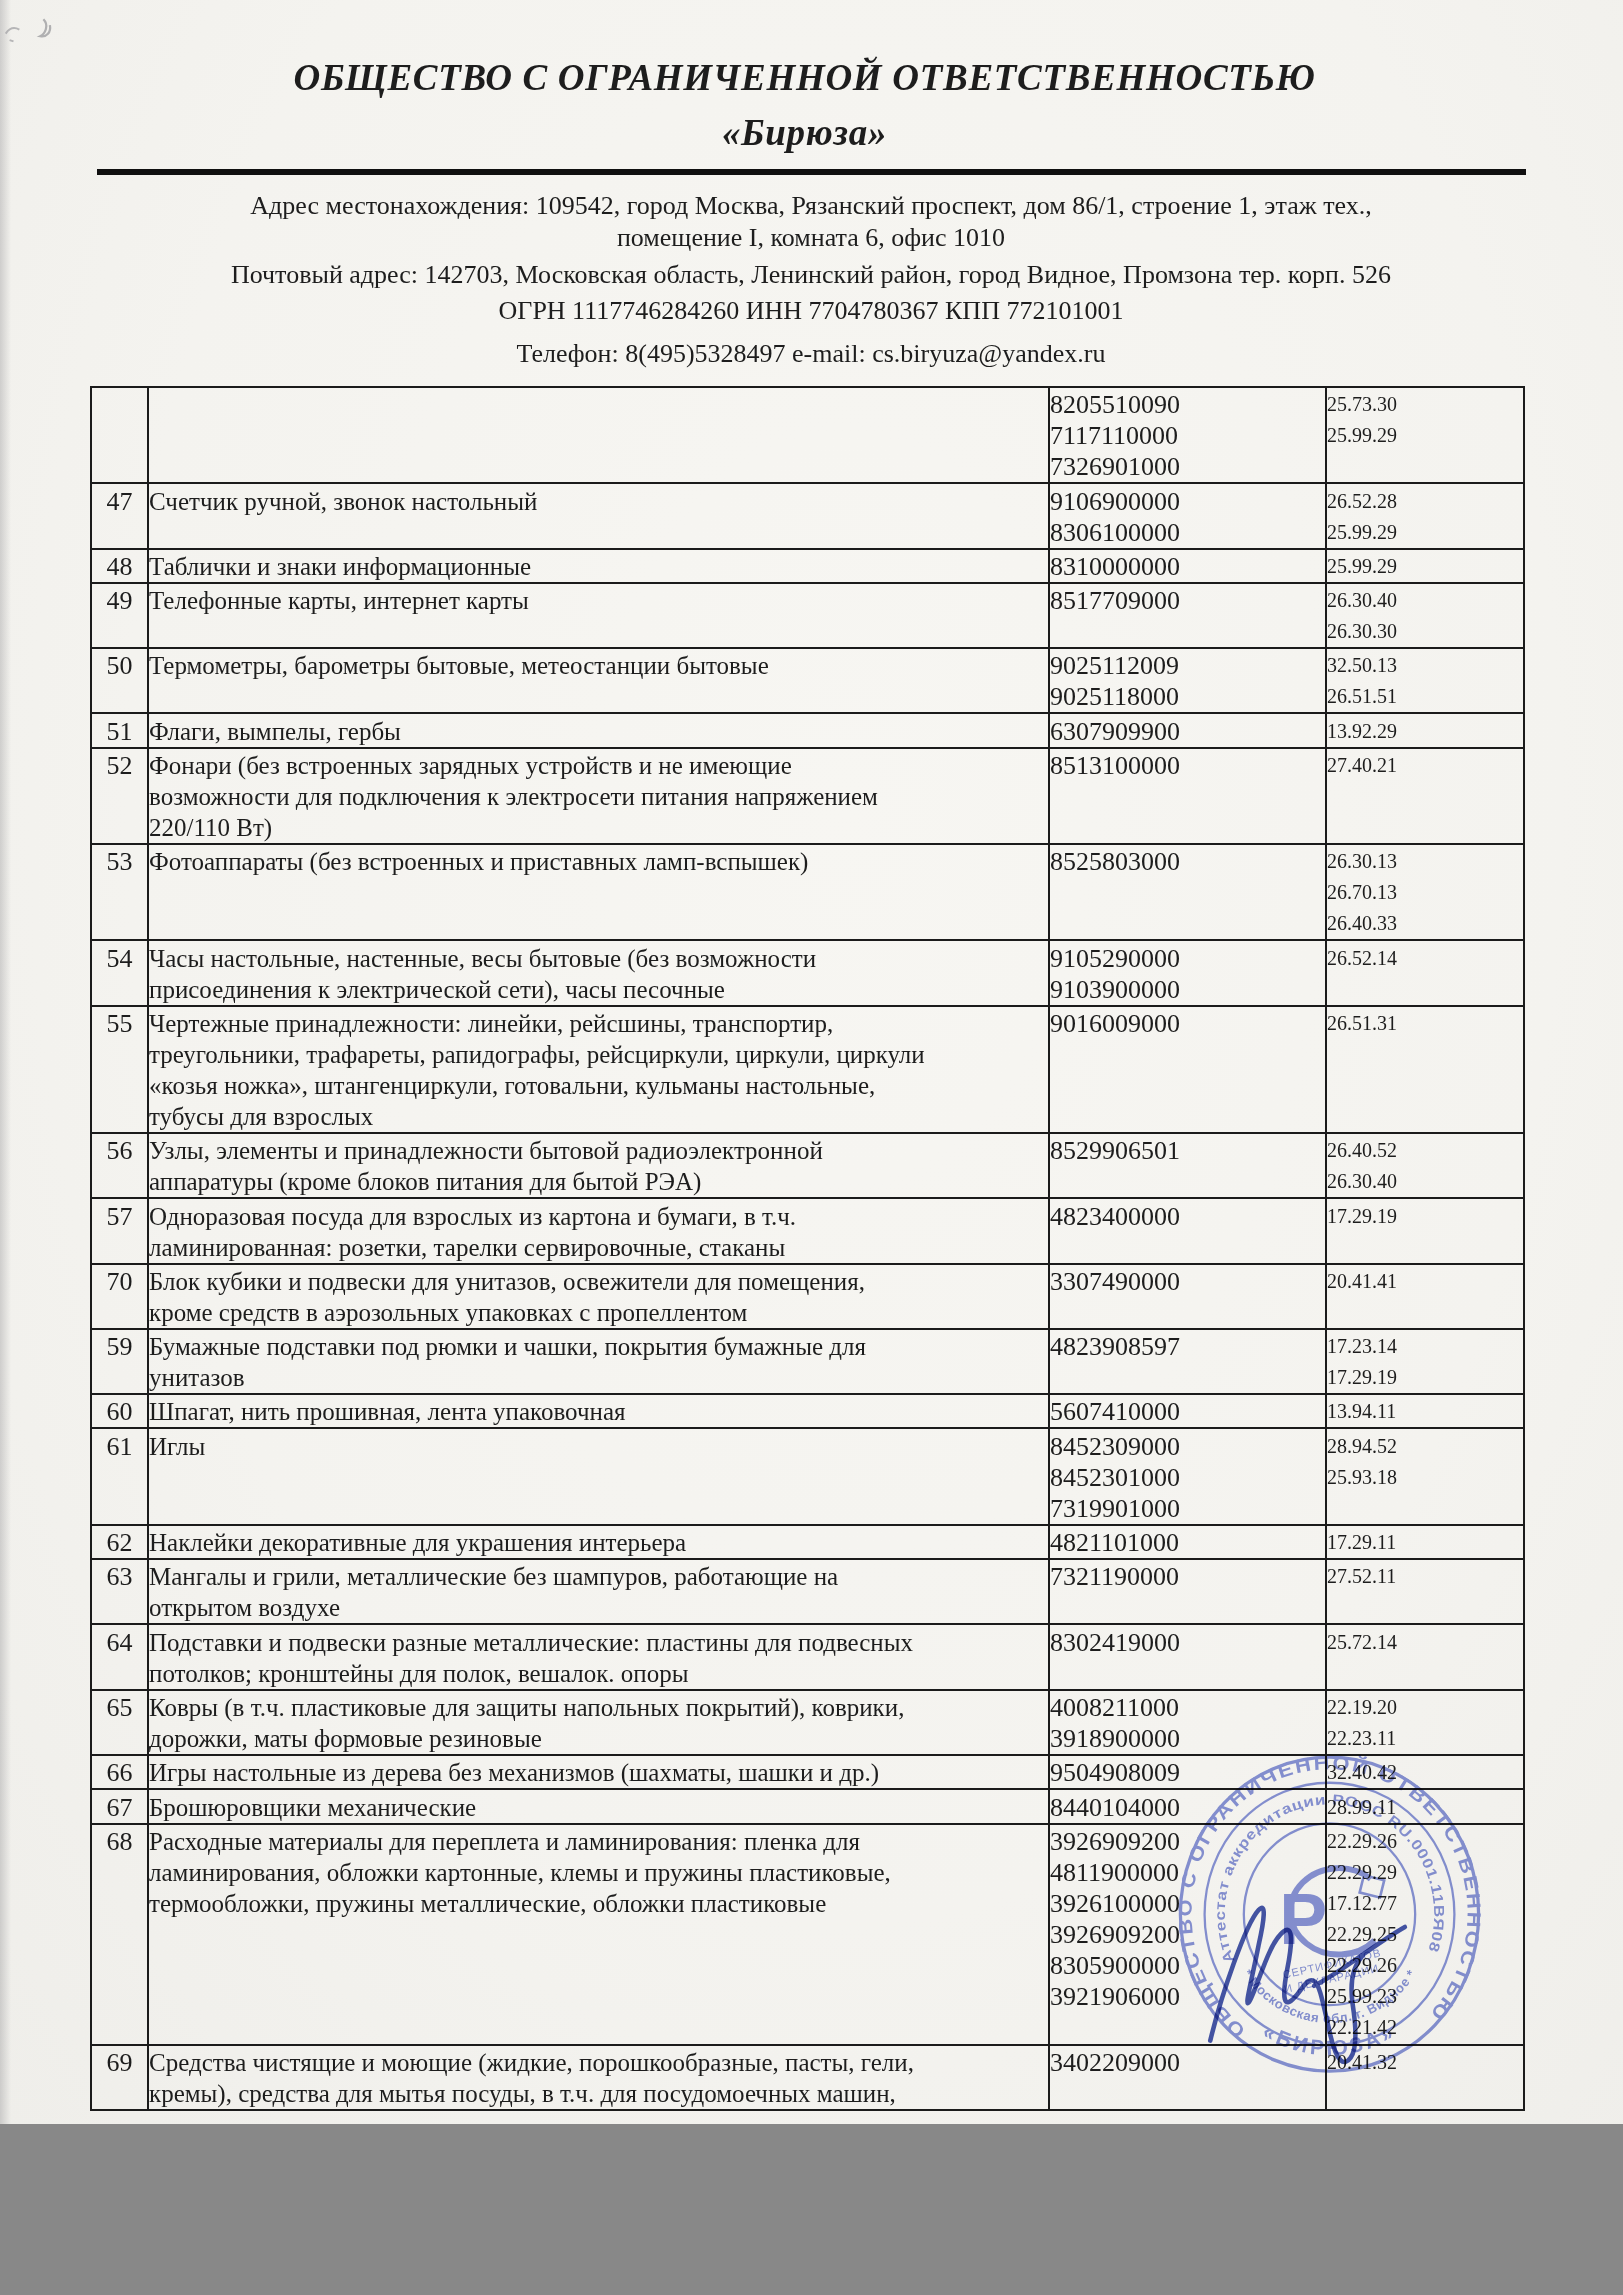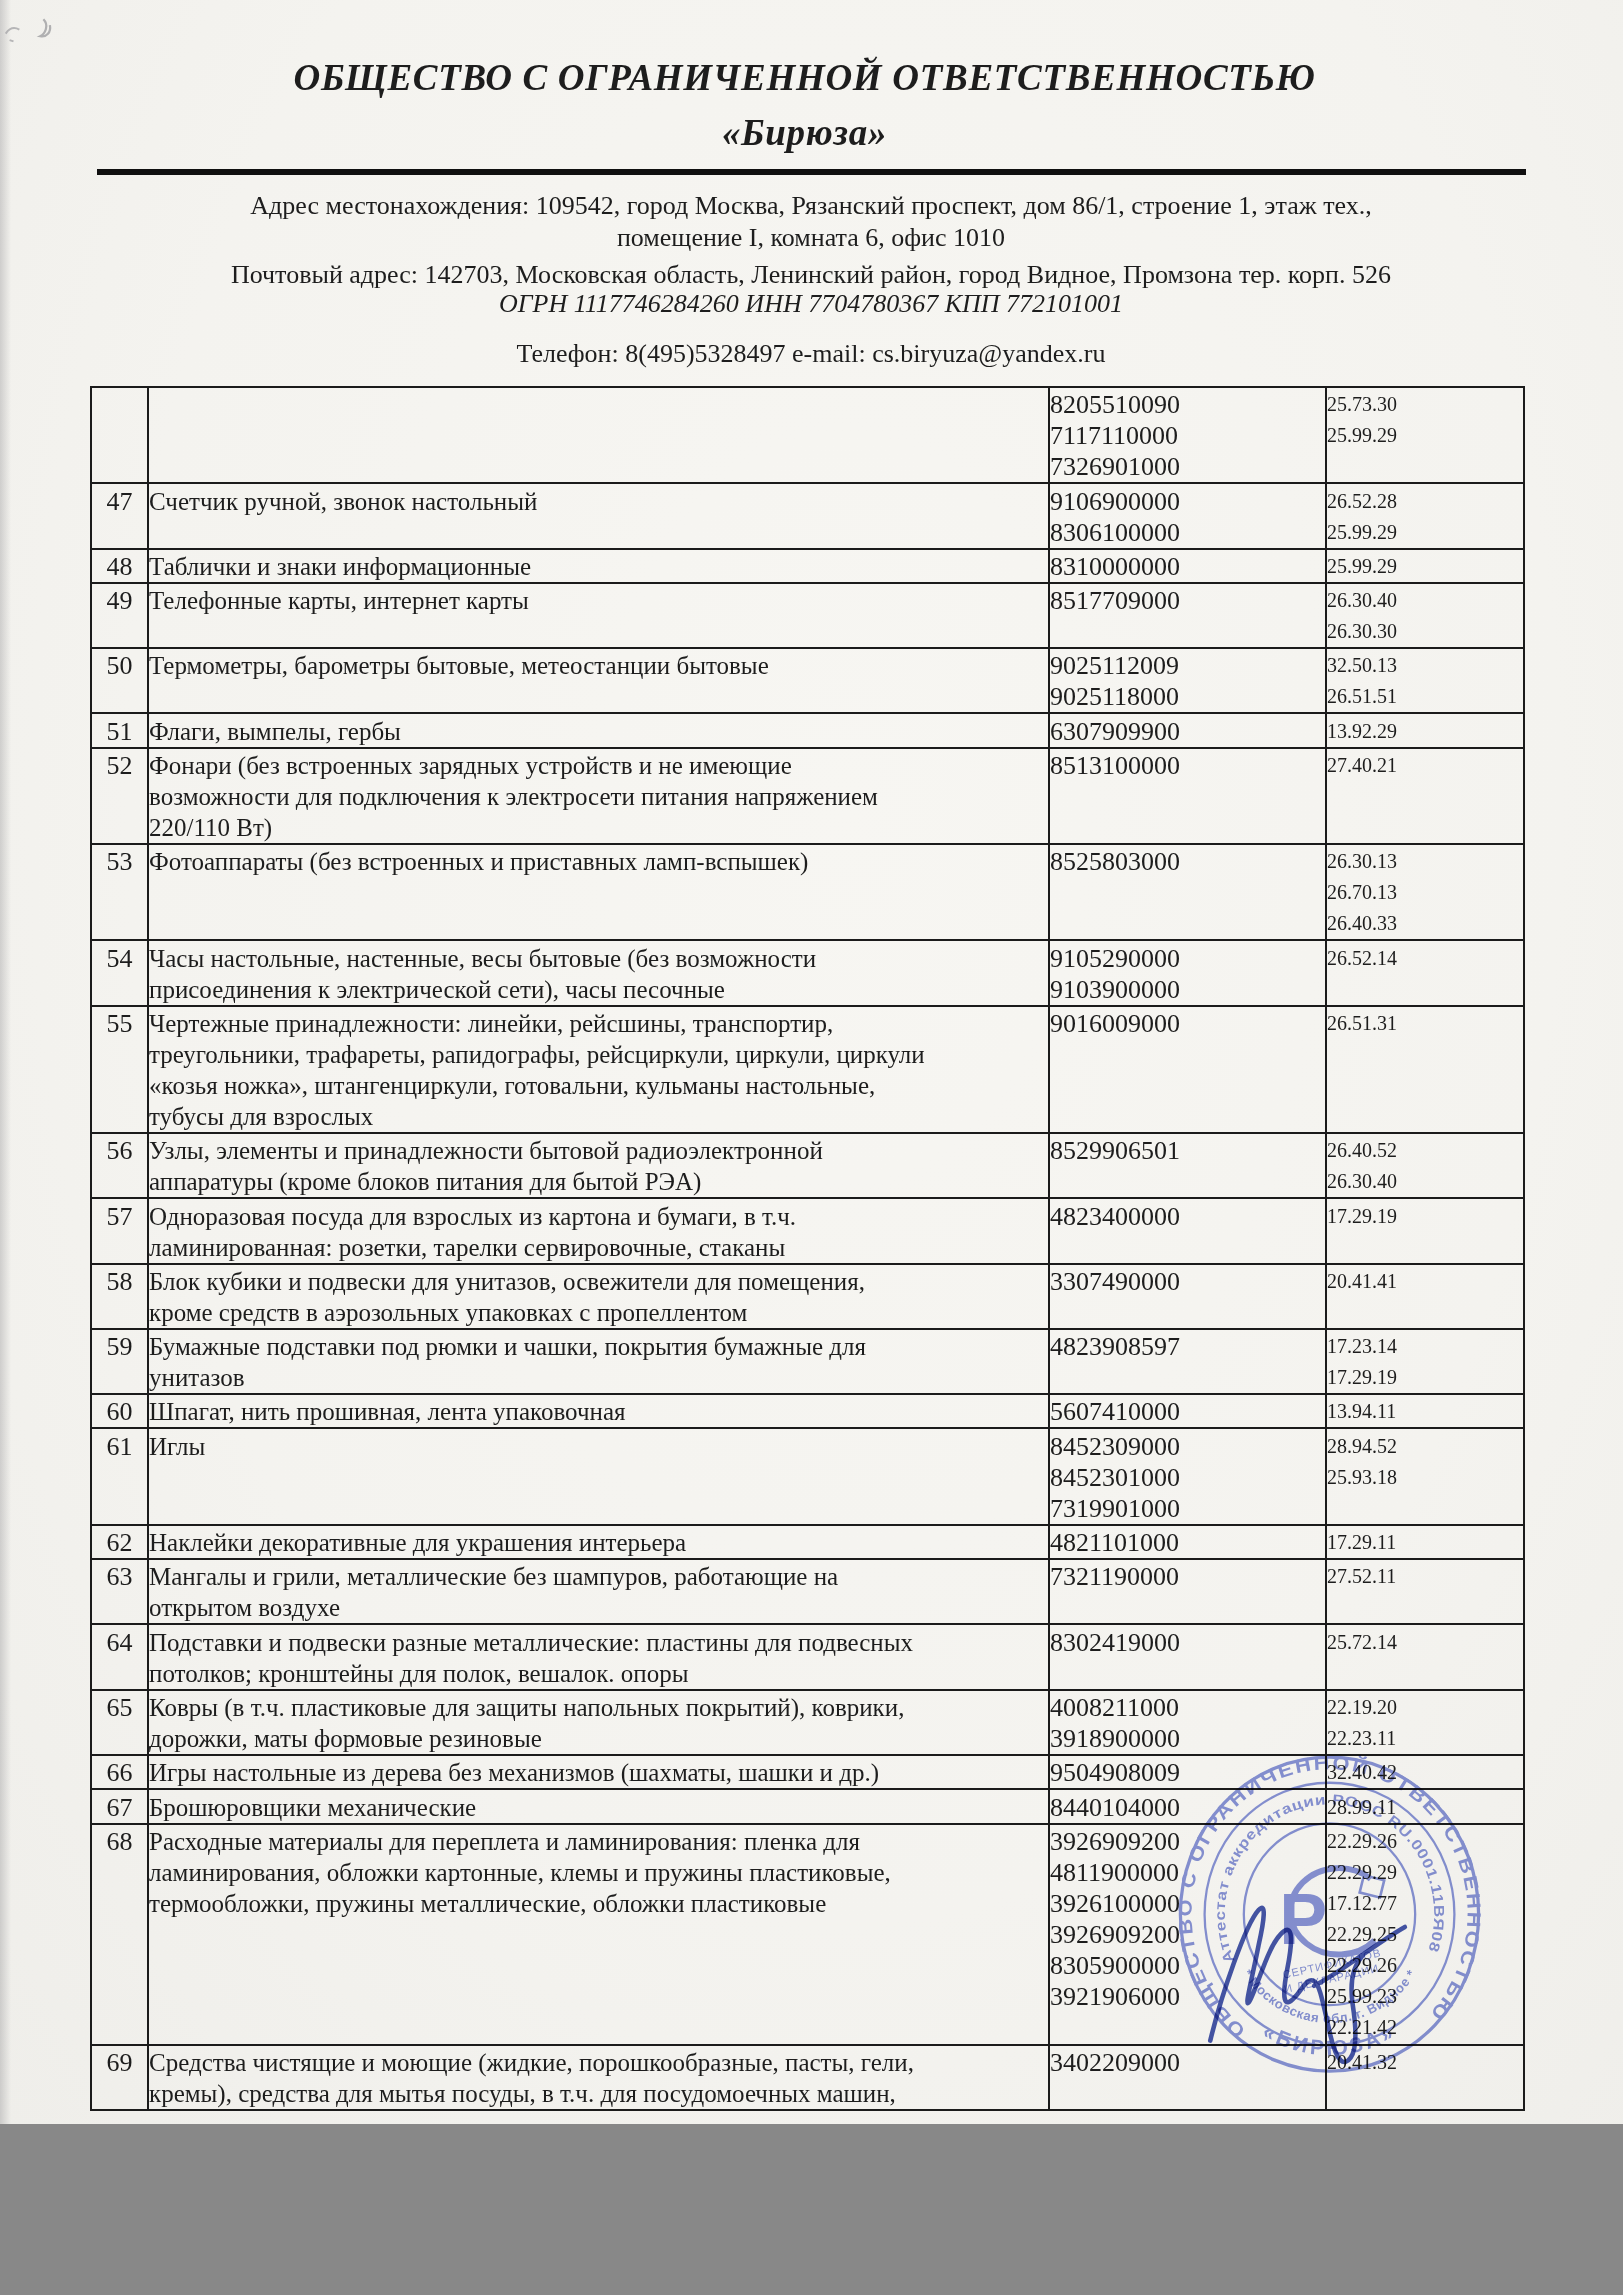--- a/index.html
+++ b/index.html
@@ -12,21 +12,21 @@
     background:linear-gradient(90deg,rgba(80,80,88,.22),rgba(0,0,0,0));}
   .title-line{position:absolute;left:0;width:1609px;text-align:center;
     font-weight:bold;font-style:italic;font-size:37px;letter-spacing:0.7px;}
   .title-1{top:56px;}
   .title-2{top:111px;}
   .head-rule{position:absolute;left:97px;top:169px;width:1429px;height:5.9px;background:#101010;}
   .addr-line{position:absolute;left:6.5px;width:1609px;text-align:center;font-size:26px;white-space:nowrap;}
   .addr-1{top:191px;}
   .addr-2{top:223px;}
   .addr-3{top:260px;}
-  .reg-line{top:289px;font-style:italic;}
+  .reg-line{top:296px;}
   .tel-line{top:339px;}
   table.doc-table{position:absolute;left:90px;top:386px;width:1433px;
     border-collapse:collapse;table-layout:fixed;}
   .doc-table td{border:2px solid #1b1b1b;vertical-align:top;padding:1.3px 0 0 0;overflow:hidden;}
   .line{height:31px;line-height:31px;white-space:nowrap;}
   .num-cell{text-align:center;font-size:26px;}
   .desc-cell{padding-left:13px;font-size:25px;}
   .code-cell{padding-left:17px;font-size:26px;}
   .okpd-cell{padding-left:17px;font-size:20px;}
   .stamp{position:absolute;left:1173px;top:1752px;width:313px;height:327px;
@@ -252,21 +252,21 @@
           </td>
           <td class="code-cell">
             <div class="line">4823400000</div>
           </td>
           <td class="okpd-cell">
             <div class="line">17.29.19</div>
           </td>
         </tr>
         <tr style="height: 64px;">
           <td class="num-cell">
-            <div class="line">58</div>
+            <div class="line">70</div>
           </td>
           <td class="desc-cell">
             <div class="line">Блок кубики и подвески для унитазов, освежители для помещения,</div>
             <div class="line">кроме средств в аэрозольных упаковках с пропеллентом</div>
           </td>
           <td class="code-cell">
             <div class="line">3307490000</div>
           </td>
           <td class="okpd-cell">
             <div class="line">20.41.41</div>

